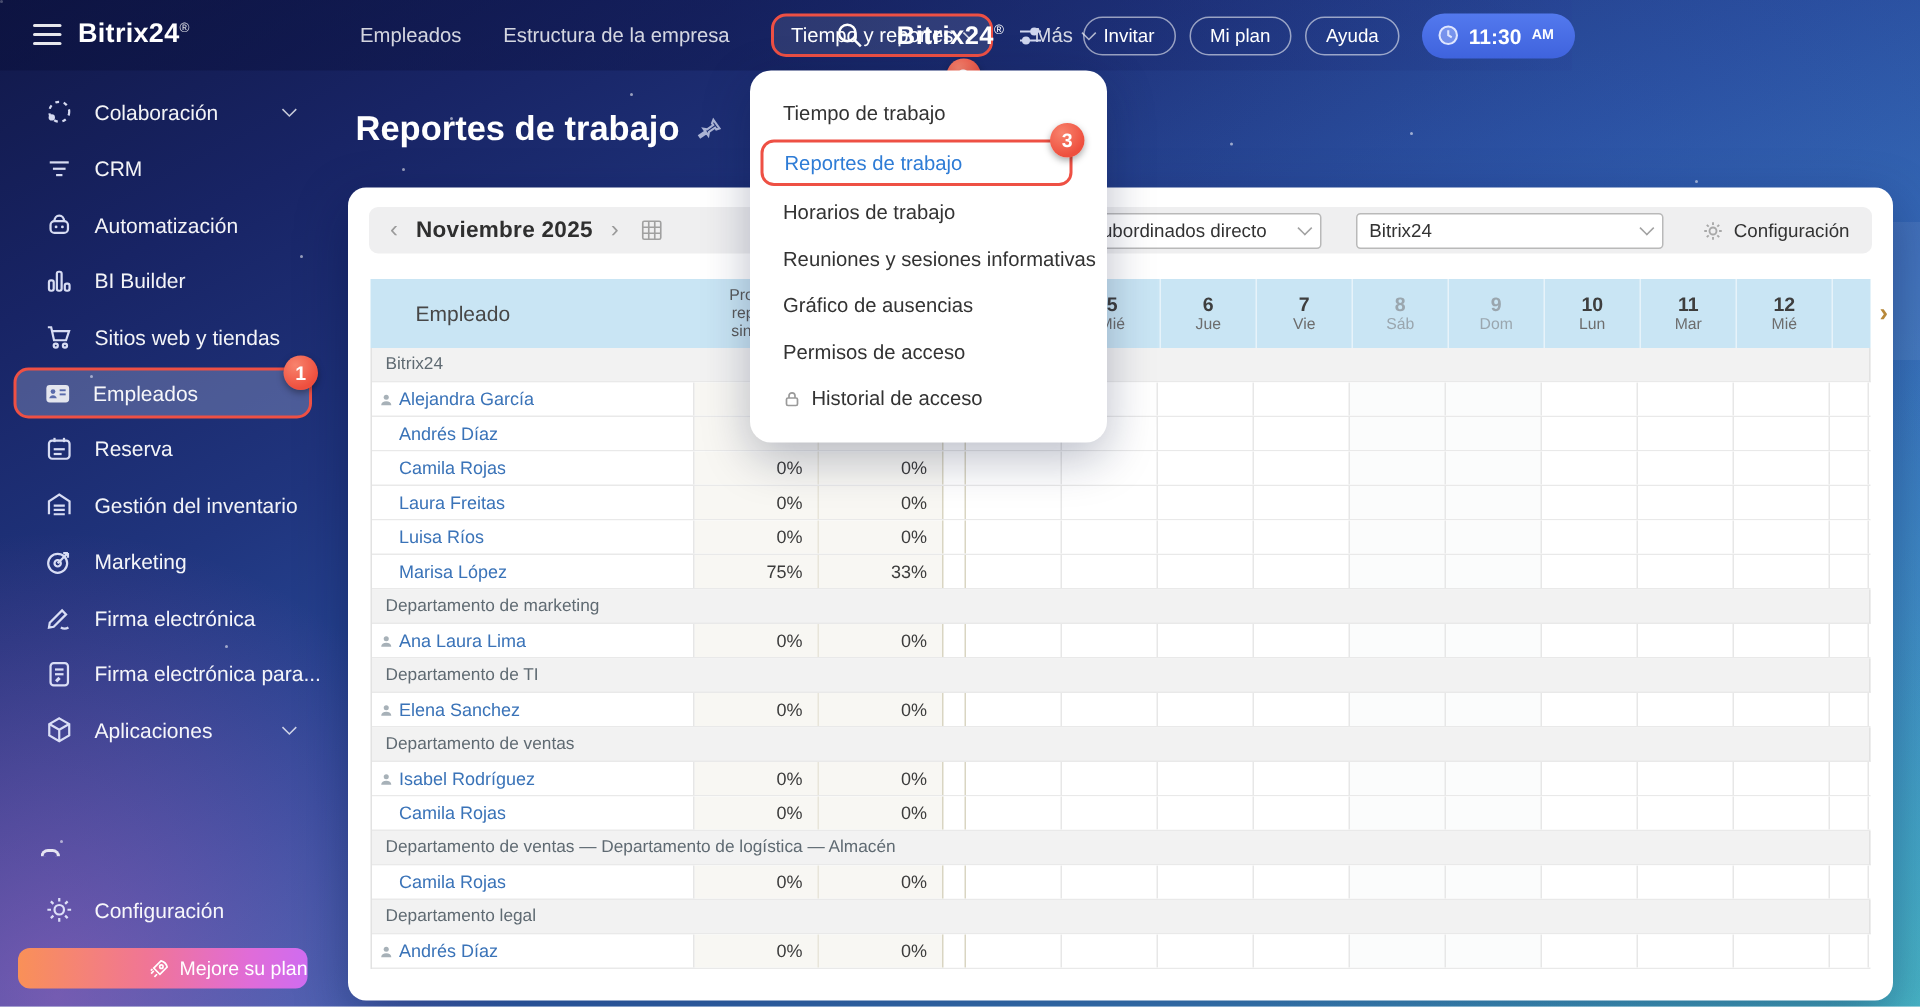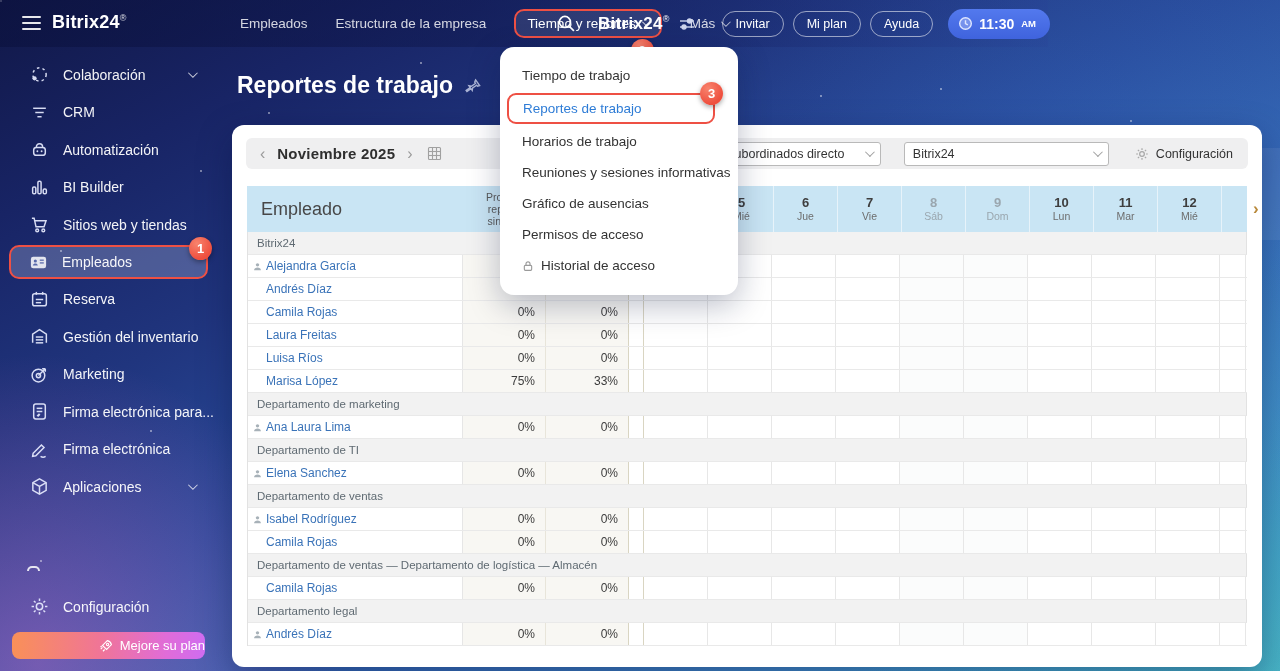--- a/index.html
+++ b/index.html
@@ -80,21 +80,21 @@
   .selbox .sel-txt { flex:1; overflow:hidden; white-space:nowrap; }
   .selbox .chev { color:#8a8a8a; flex:0 0 7px; margin-left:6px; }
   .sel1 { width:190px; margin-right:23px; }
   .sel2 { width:205px; margin-right:26px; }
   .cfg { display:flex; align-items:center; gap:7px; color:#333; font-size:12.5px; cursor:pointer; }
   .cfg .g-ic { color:#a8a8a8; }
 
   
   .ttable { position:absolute; left:15px; top:61px; width:1000px; }
   .thead { display:flex; height:46px; background:#c9e5f4; }
-  .th-emp { width:216px; display:flex; align-items:center; padding-left:14px; color:#474747; font-size:18px; }
+  .th-emp { width:216px; display:flex; align-items:center; padding-left:30px; color:#474747; font-size:14px; }
   .th-sum { width:83px; display:flex; flex-direction:column; align-items:center; justify-content:center;
     color:#5a5a5a; font-size:10.5px; line-height:12px; overflow:hidden; }
   .th-gap { width:16px; }
   .th-day { width:64px; display:flex; flex-direction:column; align-items:center; justify-content:center; border-left:1px solid rgba(255,255,255,.55); }
   .th-day .d-num { color:#3e3e3e; font-size:13px; font-weight:700; line-height:14px; }
   .th-day .d-nam { color:#6d6d6d; font-size:10.5px; line-height:12px; }
   .th-day.wk .d-num, .th-day.wk .d-nam { color:#9aa6ae; }
   .th-part { width:26px; border-left:1px solid rgba(255,255,255,.55); }
   .tbody { border-left:1px solid #e2e2e2; }
   .trow { display:flex; height:23px; border-bottom:1px solid #e9e9e9; background:#fff; }
@@ -278,36 +278,36 @@
             <circle cx="8" cy="10" r="6"></circle>
             <circle cx="8" cy="10" r="2"></circle>
             <path d="M8 10 14.5 3.5M14.5 3.5h-3M14.5 3.5v3"></path>
           </svg>
         </span>
         <span>Marketing</span>
       </div>
       <div class="side-item">
         <span class="s-ic">
           <svg class="ic" width="19" height="19" viewBox="0 0 18 18" fill="none" stroke="currentColor" stroke-width="1.4">
+            <path d="M3 12.5 10.8 4.7l2.5 2.5L5.5 15 2.5 15.5z"></path>
+            <path d="M10 15.5c1.6 1 3.2 1 4.8 0"></path>
+          </svg>
+        </span>
+        <span>Firma electrónica</span>
+      </div>
+      <div class="side-item">
+        <span class="s-ic">
+          <svg class="ic" width="19" height="19" viewBox="0 0 18 18" fill="none" stroke="currentColor" stroke-width="1.4">
             <rect x="3.5" y="2" width="11" height="14" rx="2"></rect>
             <line x1="6.3" y1="6" x2="11.7" y2="6"></line>
             <line x1="6.3" y1="9" x2="11.7" y2="9"></line>
             <path d="M6.3 12.8l2.2-2.2 1.4 1.4-2.2 2.2z" fill="currentColor" stroke="none"></path>
           </svg>
         </span>
         <span>Firma electrónica para...</span>
-      </div>
-      <div class="side-item">
-        <span class="s-ic">
-          <svg class="ic" width="19" height="19" viewBox="0 0 18 18" fill="none" stroke="currentColor" stroke-width="1.4">
-            <path d="M3 12.5 10.8 4.7l2.5 2.5L5.5 15 2.5 15.5z"></path>
-            <path d="M10 15.5c1.6 1 3.2 1 4.8 0"></path>
-          </svg>
-        </span>
-        <span>Firma electrónica</span>
       </div>
       <div class="side-item">
         <span class="s-ic">
           <svg class="ic" width="19" height="19" viewBox="0 0 18 18" fill="none" stroke="currentColor" stroke-width="1.4">
             <path d="M9 1.8 15.3 5.4v7.2L9 16.2 2.7 12.6V5.4z"></path>
             <path d="M2.7 5.4 9 9l6.3-3.6M9 9v7.2"></path>
           </svg>
         </span>
         <span>Aplicaciones</span>
         <span class="chev"></span>

